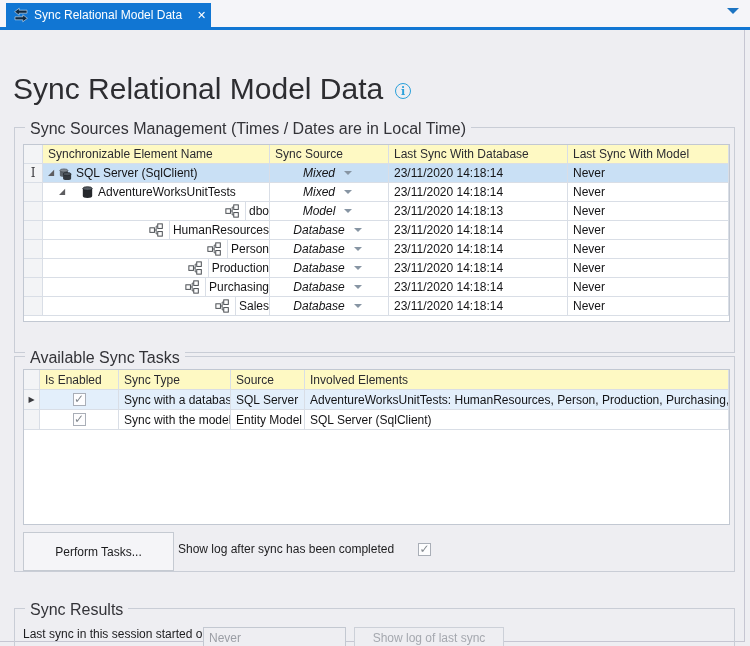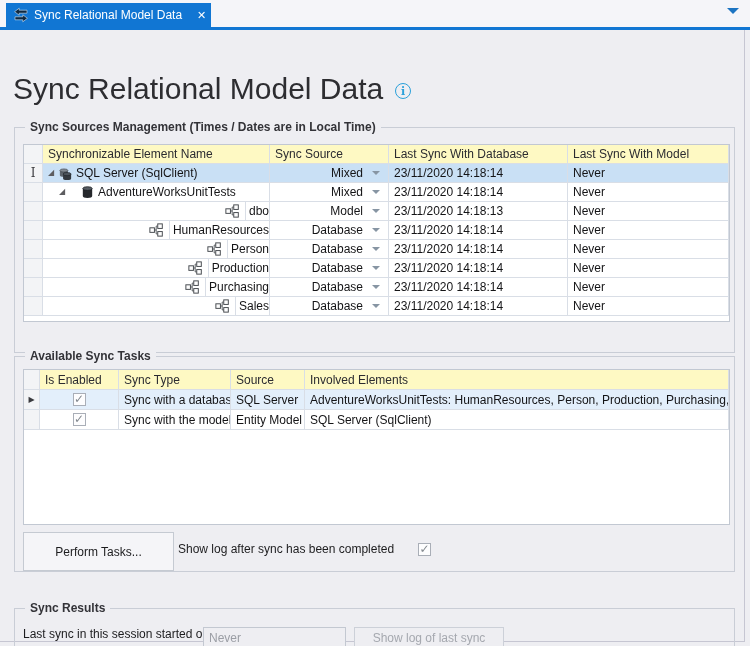--- a/index.html
+++ b/index.html
@@ -36,21 +36,21 @@
   .info-icon {
     width:16px; height:16px; margin-left:12px; margin-top:4px; border:1.5px solid #2aa0da; border-radius:50%;
     color:#2aa0da; font-family:"DejaVu Serif", serif; font-weight:bold; font-size:11px;
     display:flex; align-items:center; justify-content:center; line-height:1;
   }
 
   
   .groupbox { position:absolute; left:14px; width:721px; border:1px solid #c9cdd6; }
   .gb-label {
     position:absolute; top:-8px; left:10px; background:#eeeef2; padding:0 5px;
-    font-size:12px; color:#333338; white-space:nowrap;font-weight:bold;
+    font-size:16px; color:#333338; white-space:nowrap;
   }
   .gb-sources { top:97px;  height:226px; }
   .gb-tasks   { top:326px; height:216px; }
   .gb-results { top:578px; height:51px;  }
 
   
   .grid { position:absolute; background:#fff; border:1px solid #c2c8d2; overflow:hidden; }
   .grid-sources { left:8px; top:16px; width:707px; height:178px; }
   .grid-tasks   { left:8px; top:12px; width:707px; height:156px; }
   .grow { display:grid; align-items:stretch; }
@@ -73,21 +73,21 @@
   .lvl2 .cell.name { padding-left:56px;justify-content:flex-end; }
   .expander { width:10px; font-size:8px; color:#5d5d60; line-height:1; flex:0 0 auto; }
   .lvl1 .expander { margin-right:11px; }
   .tree-ic { width:15px; height:15px; flex:0 0 auto; margin-right:3px; }
   .lvl2 .tree-ic { width:14px; height:14px; margin-right:6px; }
   .vdiv { width:1px; align-self:stretch; background:#d9dee6; margin-right:3px; flex:0 0 auto; }
   .ibeam { font-family:"DejaVu Serif", serif; font-size:12px; color:#3a3a3e; }
   .rarrow { font-size:8px; color:#3a3a3e; }
 
   
-  .cell.src { justify-content:flex-end; padding-right:8px; }
+  .cell.src { justify-content:center; padding-right:8px;font-style:italic; }
   .dd {
     width:0; height:0; margin-left:9px;
     border-left:4px solid transparent; border-right:4px solid transparent; border-top:4px solid #8795a3;
   }
 
   
   .cbx {
     width:13px; height:13px; border:1px solid #a9aeb7; background:#fdfdfe; flex:0 0 auto;
     display:flex; align-items:center; justify-content:center;
     font-size:12px; font-weight:bold; color:#83898f; line-height:1;

